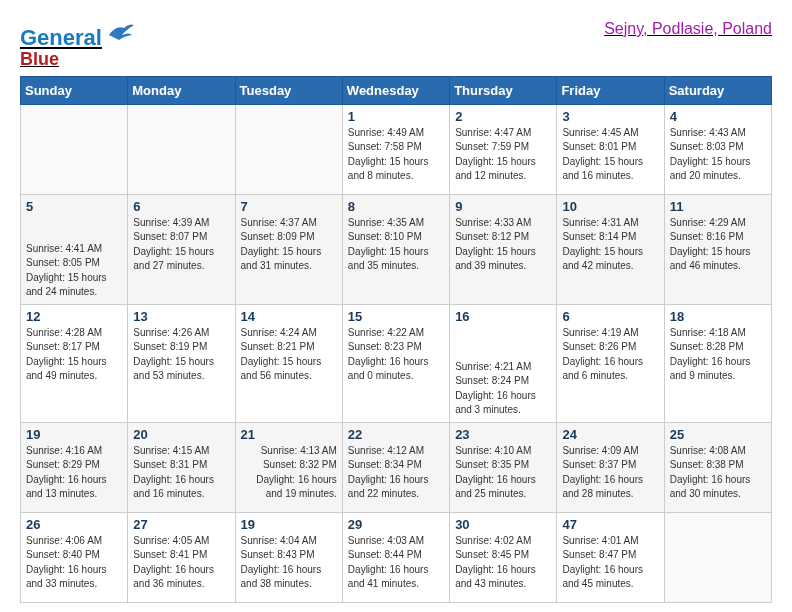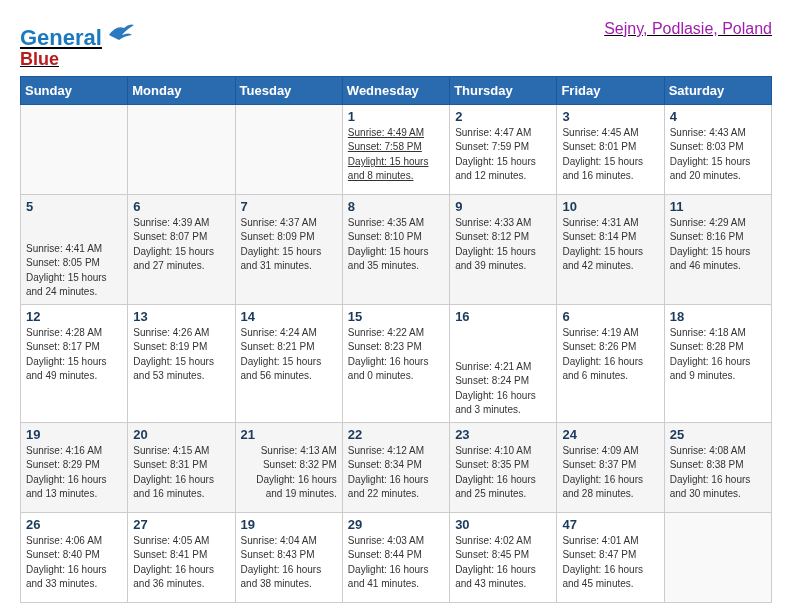--- a/index.html
+++ b/index.html
@@ -119,21 +119,21 @@
         <th>Saturday</th>
       </tr>
   </thead>
   <tbody id="calendar-body">
   <tr>
         <td class="empty-cell"></td>
         <td class="empty-cell"></td>
         <td class="empty-cell"></td>
         <td>
           <span class="day-number">1</span>
-          <div class="day-info" style="white-space: pre-line; text-decoration: underline;">Sunrise: 4:49 AM
+          <div class="day-info" style="white-space: pre-line;">Sunrise: 4:49 AM
 Sunset: 7:58 PM
 Daylight: 15 hours
 and 8 minutes.</div>
         </td>
         <td>
           <span class="day-number">2</span>
           <div class="day-info" style="white-space: pre-line;">Sunrise: 4:47 AM
 Sunset: 7:59 PM
 Daylight: 15 hours
 and 12 minutes.</div>

